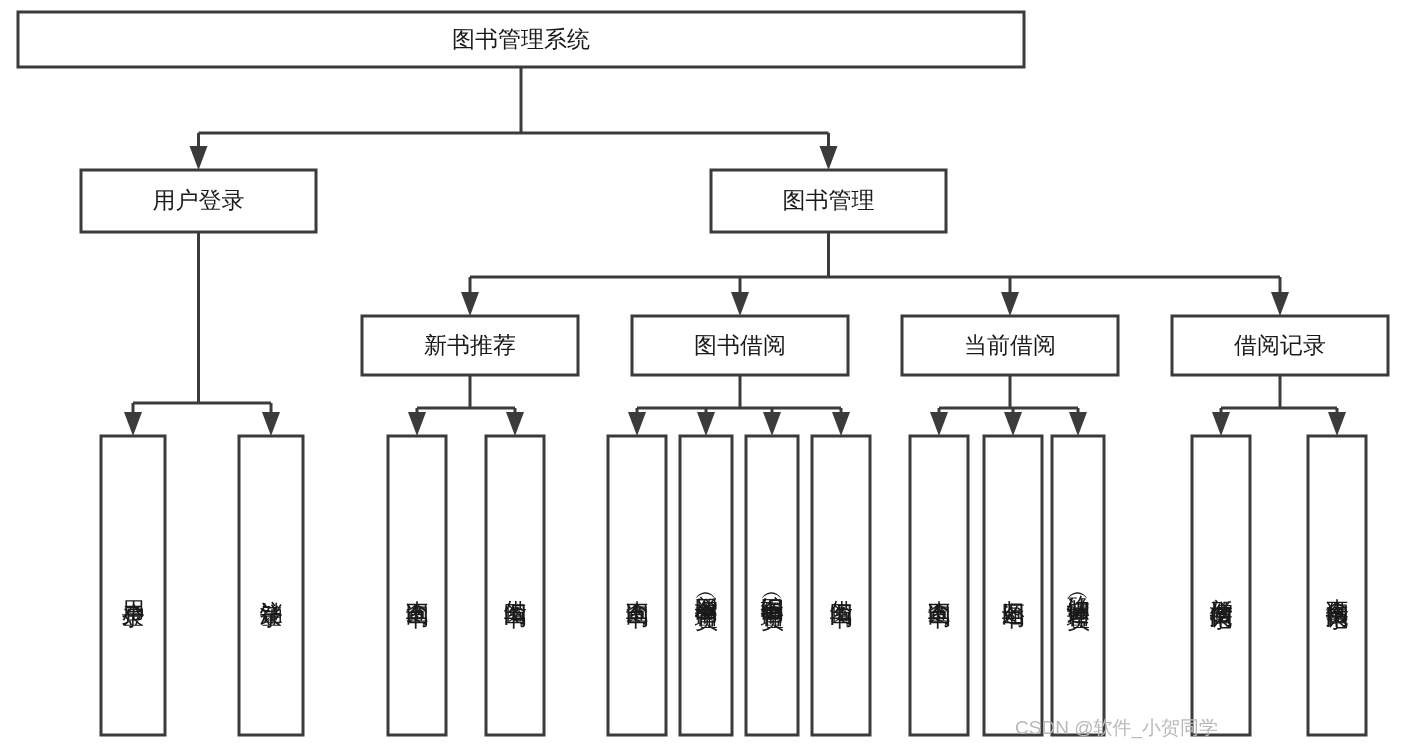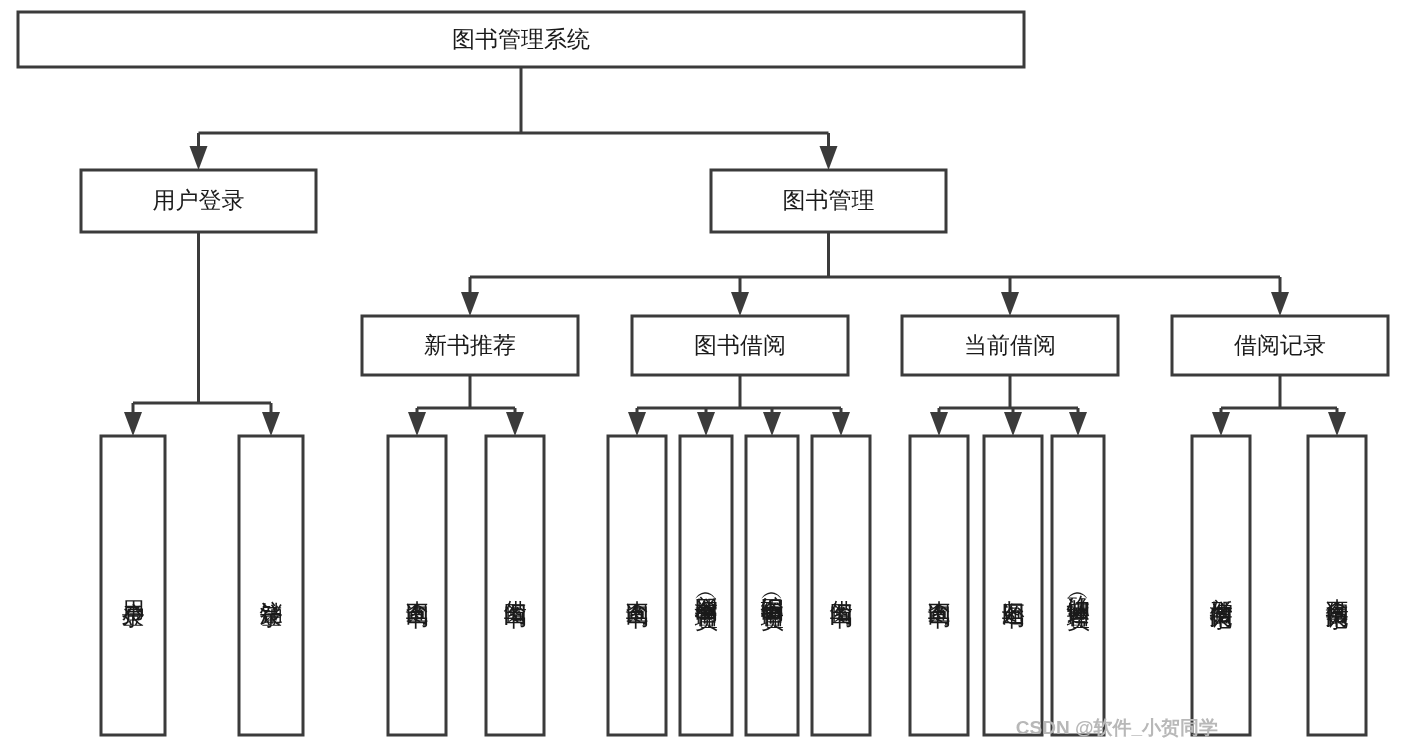--- a/index.html
+++ b/index.html
@@ -67,21 +67,20 @@
   }
   .watermark {
     position: absolute;
     right: 12px;
     bottom: 6px;
     font-family: "Liberation Sans", "DejaVu Sans", sans-serif;
     font-size: 19px;
     color: #b8b8b8;
     white-space: nowrap;
     user-select: none;
-    font-weight: bold;
   }
 </style>
 </head>
 <body>
 
 <div id="diagram-root">
   <svg class="diagram-canvas" viewBox="0 0 1405 747">
     <g id="connectors-layer">
         <line x1="521" y1="67" x2="521" y2="133" class="connector"></line>
         <line x1="198.5" y1="133" x2="828.5" y2="133" class="connector"></line>

